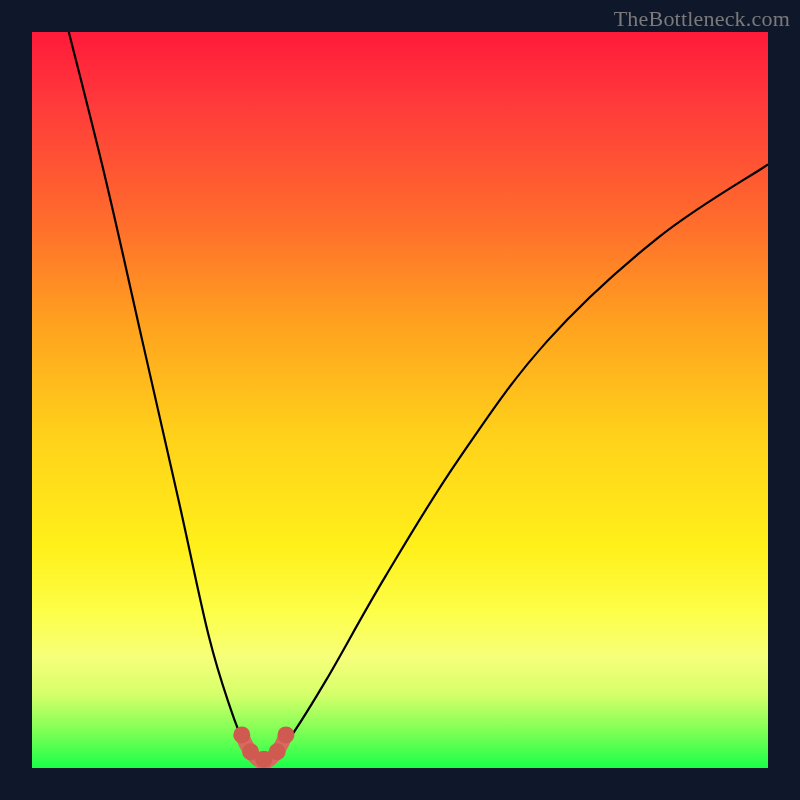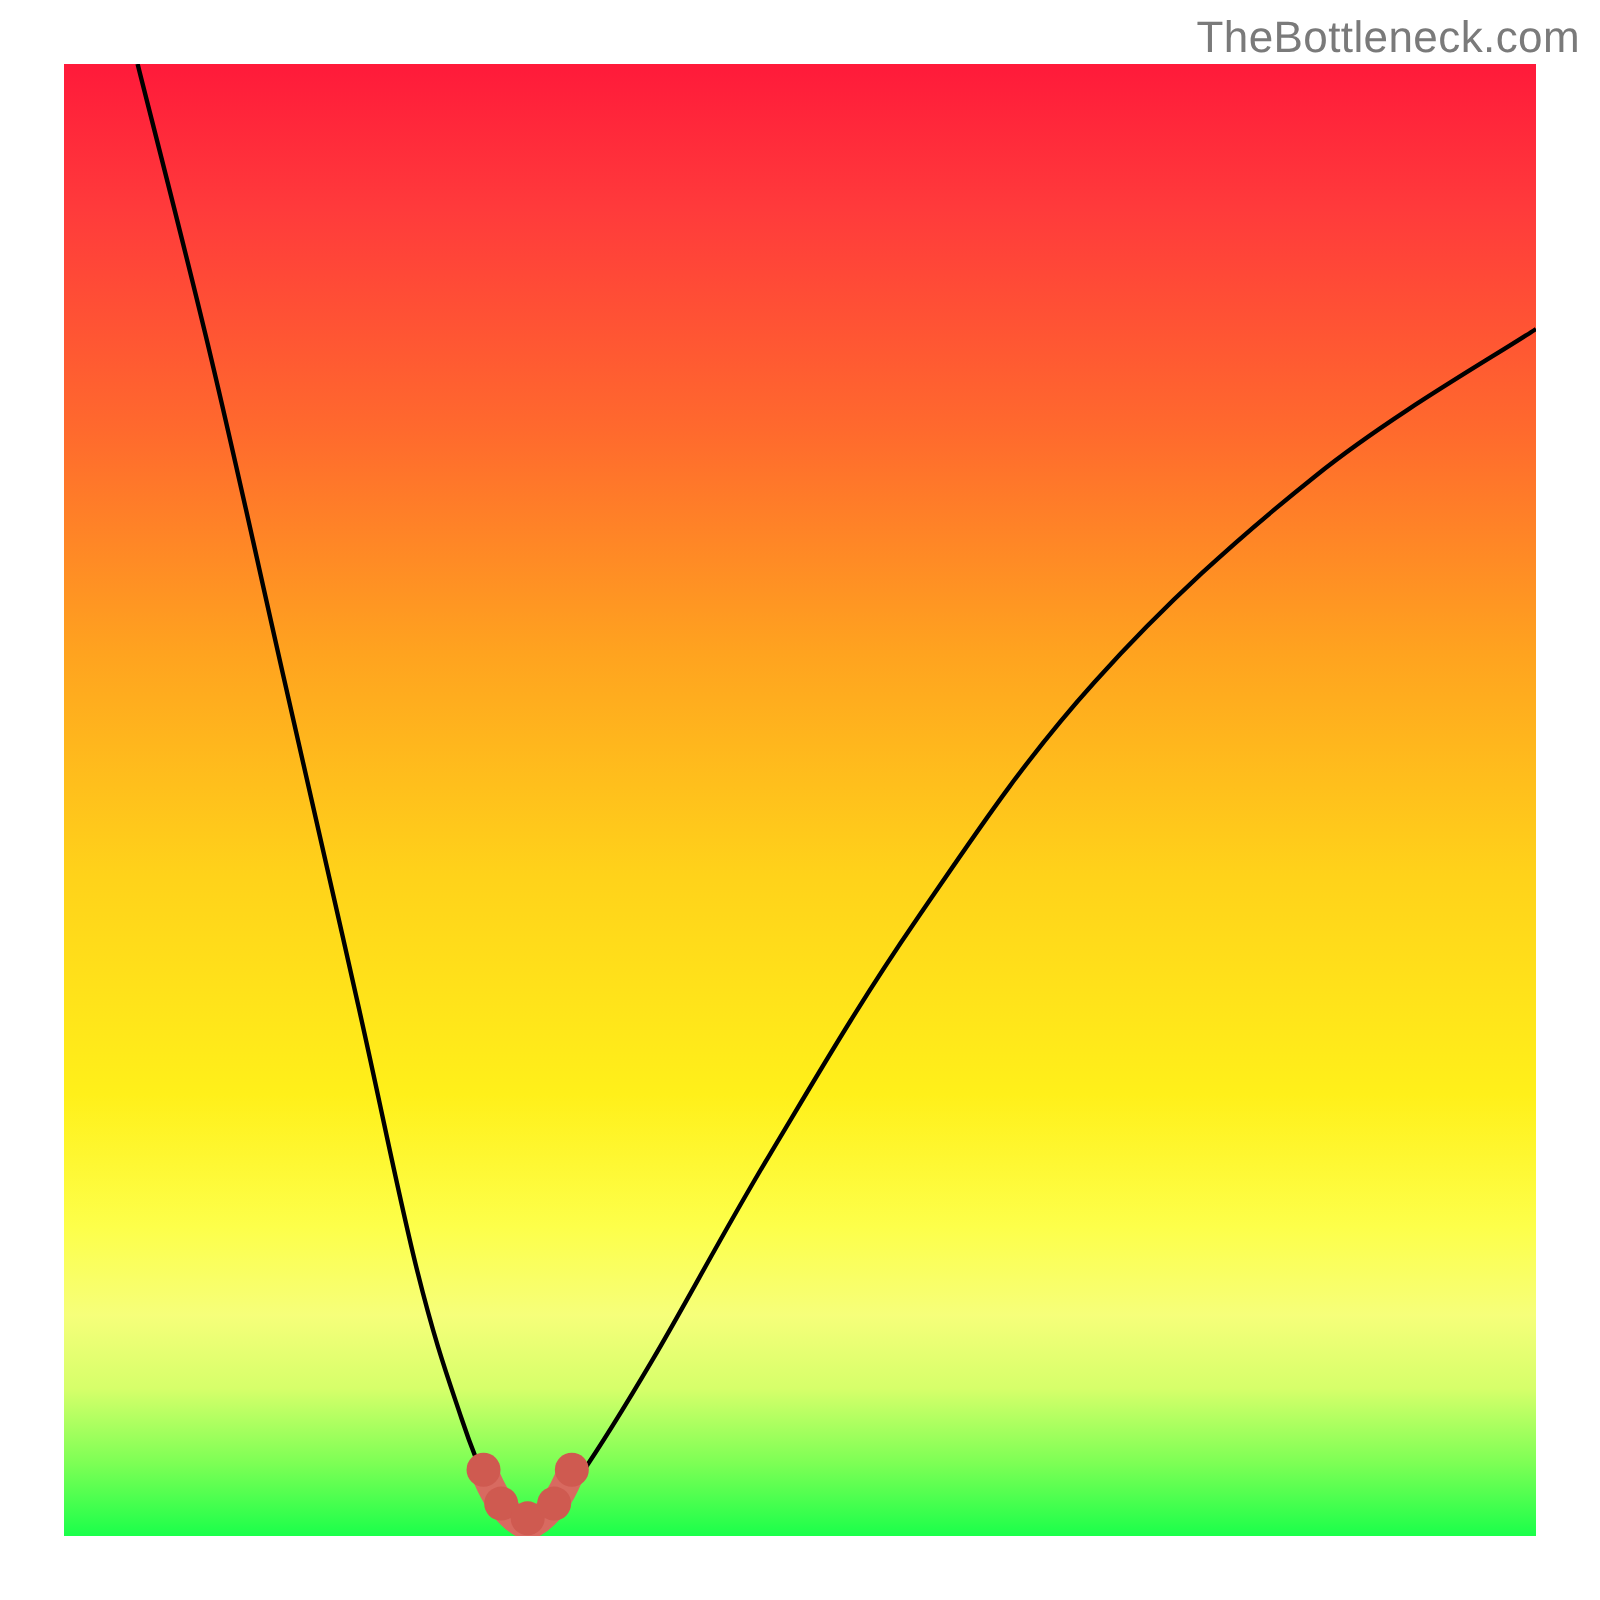--- a/index.html
+++ b/index.html
@@ -3,21 +3,22 @@
 <meta charset="utf-8">
 <style>
   * { margin: 0; padding: 0; box-sizing: border-box; }
   html, body { width: 800px; height: 800px; overflow: hidden; }
   body { background: #000; font-family: Arial, Helvetica, sans-serif; }
 
   .stage {
     position: relative;
     width: 800px;
     height: 800px;
-    background: #ffffff;
+    background: #0f172a;
+    font-family: Liberation Serif, serif;
   }
 
   .plot {
     position: absolute;
     left: 32px;
     top: 32px;
     width: 736px;
     height: 736px;
     background: linear-gradient(
       to bottom,

